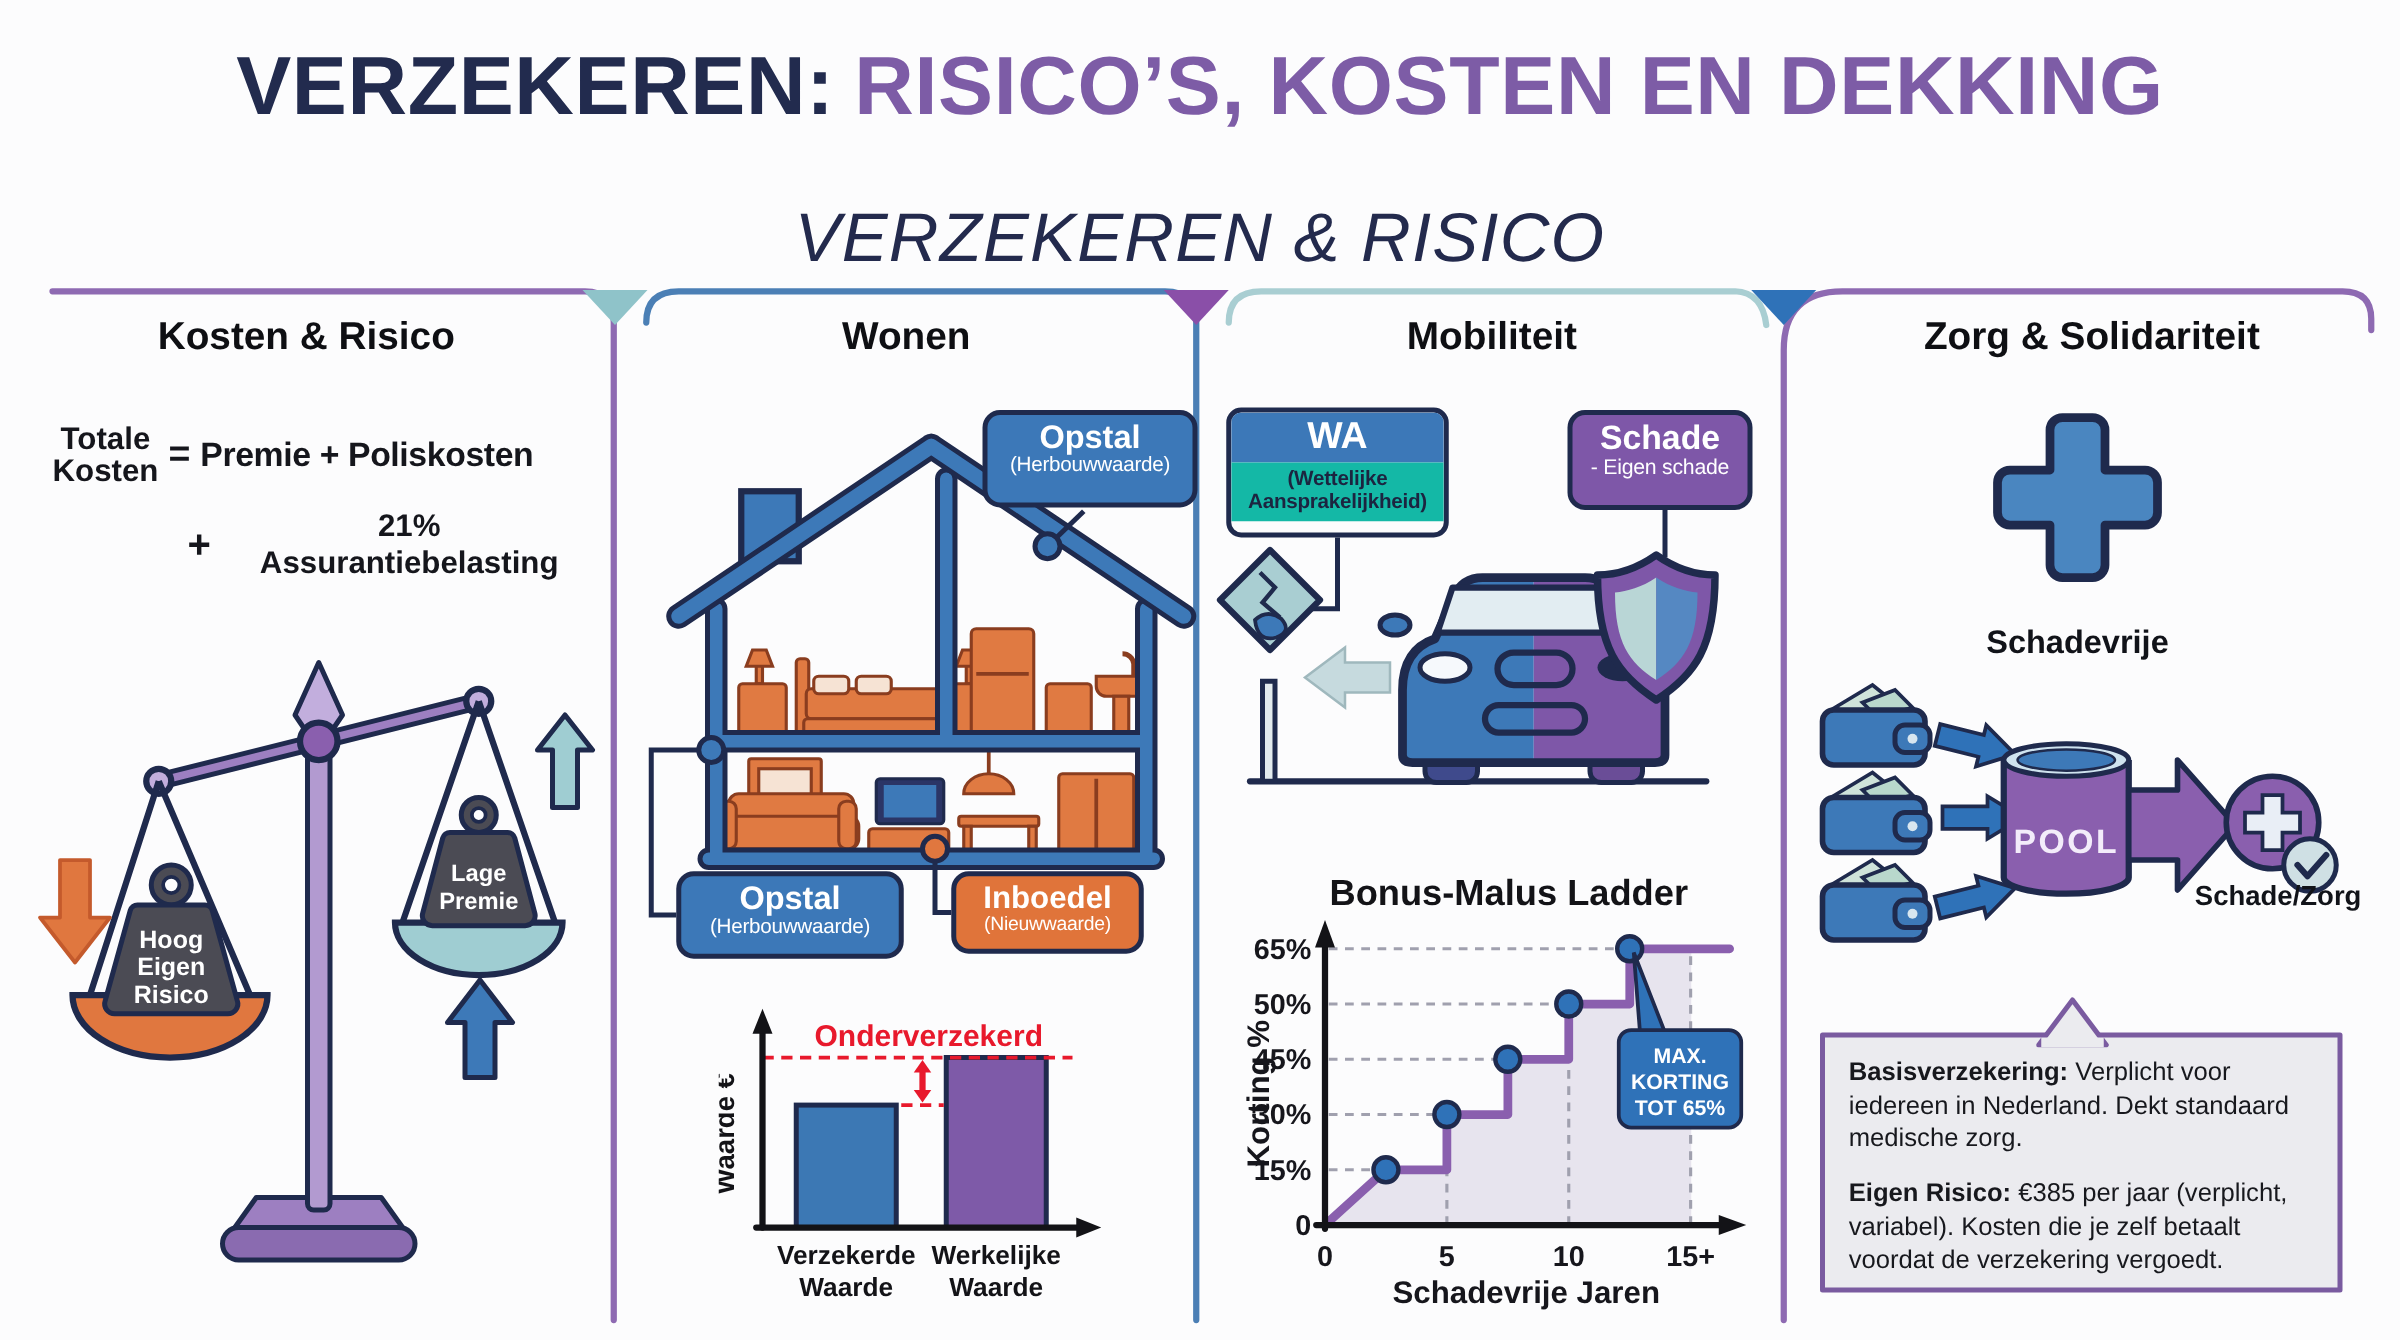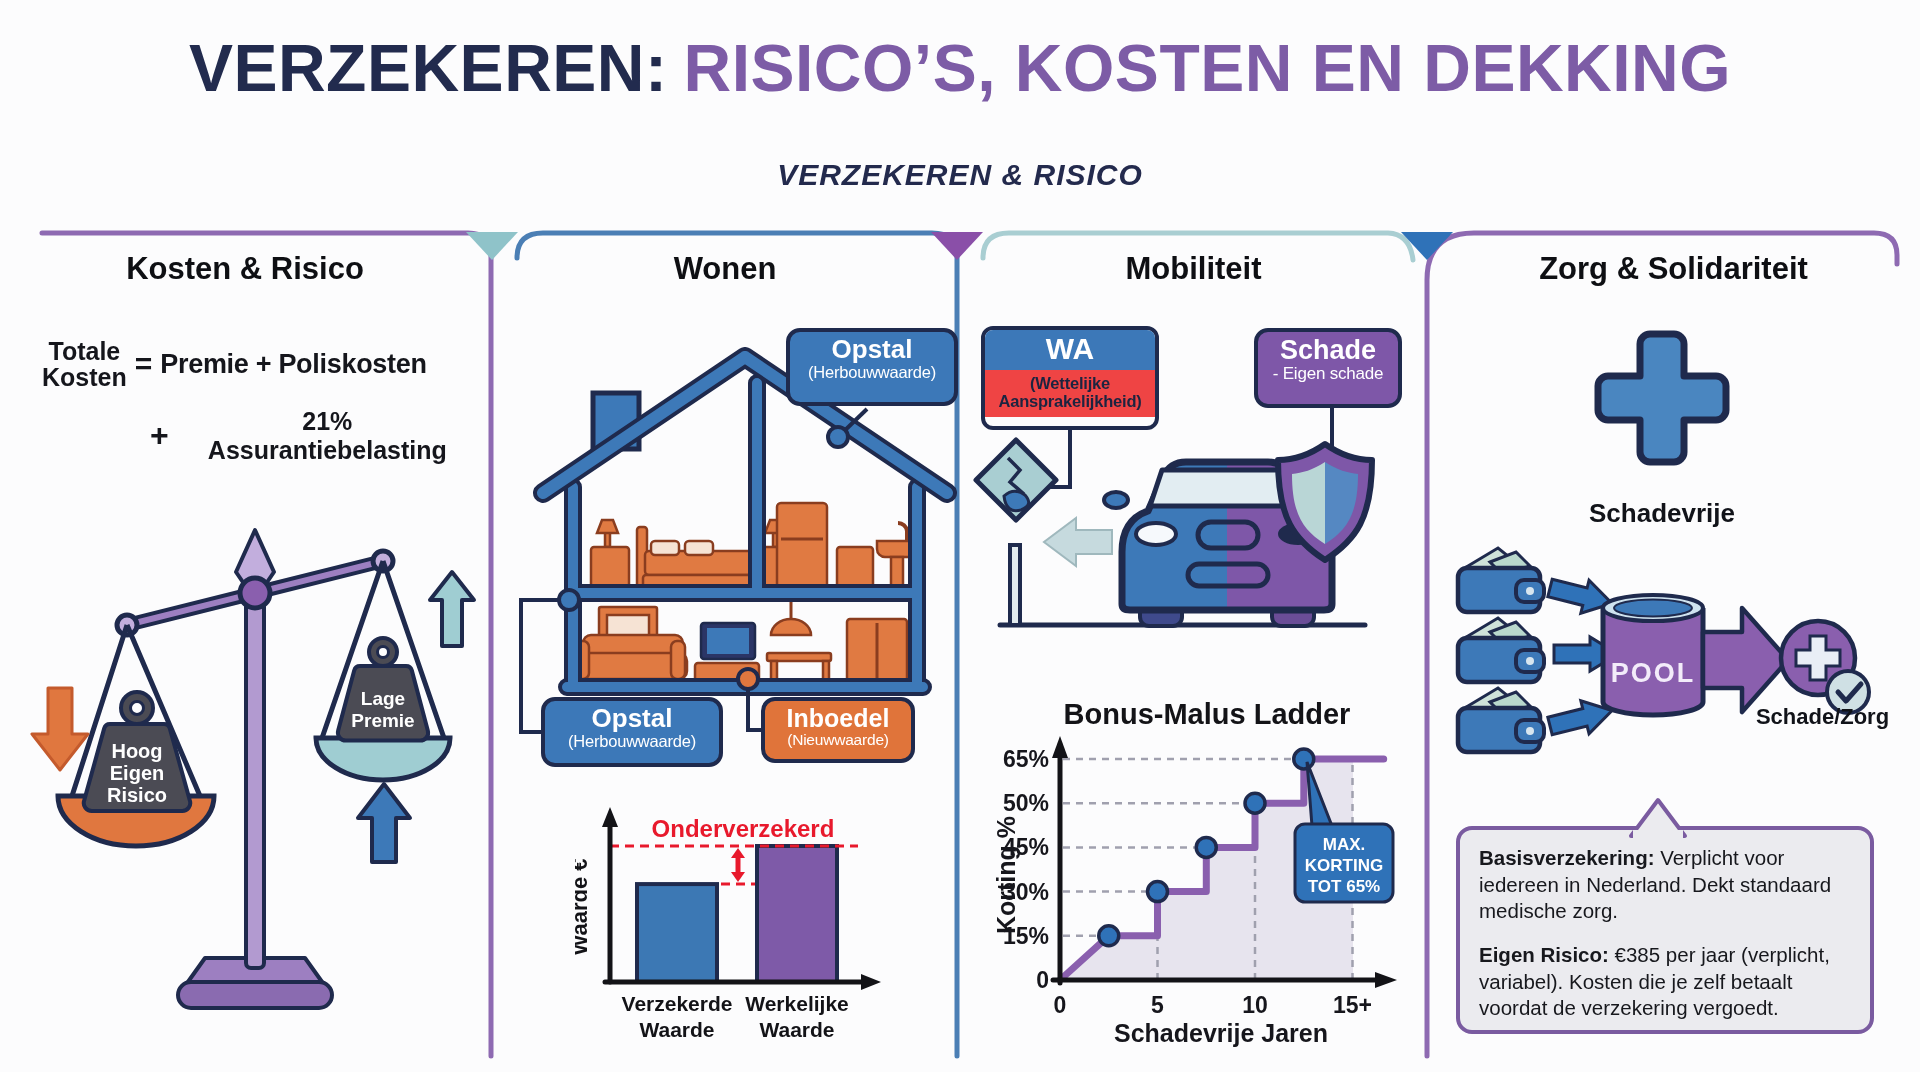--- a/index.html
+++ b/index.html
@@ -3,21 +3,21 @@
 <meta charset="utf-8">
 <style>
   html,body{margin:0;padding:0;background:#fff}
   .canvas{position:relative;width:1920px;height:1072px;background:#fcfcfd;overflow:hidden;
           font-family:"Liberation Sans","DejaVu Sans",sans-serif;color:#15161c}
   .abs{position:absolute}
   .title{left:0;top:30px;width:100%;text-align:center;font-size:66px;font-weight:800;
          letter-spacing:0.5px;color:#222b4e;white-space:nowrap}
   .title .t-dark{margin-right:16px}
   .title .t-accent{color:#7d5ca6}
-  .subtitle{left:0;top:158px;width:100%;text-align:center;font-size:30px;font-weight:700;
+  .subtitle{left:0;top:158px;width:100%;text-align:center;font-size:55px;font-weight:400;
             font-style:italic;color:#232a4d;letter-spacing:1px}
   .col-header{top:251px;text-align:center;font-size:31px;font-weight:800;color:#0e0f13}
   .ch1{left:0;width:490px}.ch2{left:490px;width:470px}.ch3{left:960px;width:467px}.ch4{left:1427px;width:493px}
 
   
   .f-row1{left:42px;top:338px;width:436px;display:flex;align-items:center;gap:8px}
   .f-lhs{font-size:25px;font-weight:800;line-height:1.05;text-align:center}
   .f-eq{font-size:30px;font-weight:800}
   .f-rhs{font-size:27px;font-weight:800;letter-spacing:-0.3px}
   .f-row2{left:150px;top:407px;width:330px;display:flex;align-items:center;gap:6px}
@@ -25,30 +25,30 @@
   .f-tax{flex:1;text-align:center;font-size:25px;font-weight:800;line-height:1.15}
 
   
   .badge{position:absolute;border:4px solid #1f2a4d;border-radius:14px;color:#fff;
          text-align:center;box-sizing:border-box}
   .badge .b-title{font-weight:800;font-size:26px;line-height:1.12;margin-top:3px}
   .badge .b-sub{font-weight:400;font-size:16.5px;line-height:1.05;letter-spacing:-0.2px}
   .bg-blue{background:#3c78b8}.bg-orange{background:#e0743a}.bg-purple{background:#7e57a8}
   .wa{overflow:hidden;border-radius:12px;padding:0}
   .wa-top{background:#3c78b8;color:#fff;font-size:30px;font-weight:800;padding:2px 0 4px}
-  .wa-bot{background:#ef4444;color:#1c2440;font-size:16.5px;font-weight:800;line-height:1.12;
+  .wa-bot{background:#14b8a6;color:#1c2440;font-size:16.5px;font-weight:800;line-height:1.12;
           padding:4px 2px 6px;letter-spacing:-0.2px}
 
   .label{position:absolute;text-align:center;font-weight:800;color:#111319}
   .solidariteit{left:1512px;top:498px;width:300px;font-size:26px}
   .schadezorg{left:1745px;top:704px;width:155px;font-size:22px}
 
   
   .info{left:1456px;top:826px;width:418px;height:208px;background:#ebebef;border:4px solid #7a5ba0;
-        border-radius:16px;box-sizing:border-box;padding:15px 19px;font-size:20.5px;line-height:1.3;color:#17181d}
+        border-radius:2px;box-sizing:border-box;padding:15px 19px;font-size:20.5px;line-height:1.3;color:#17181d}
   .info p{margin:0 0 17px}
   .info b{font-weight:800}
 
   
   .div-line{fill:none;stroke-width:5;stroke-linecap:round}
   .div-purple{stroke:#8e6ab2}.div-blue{stroke:#4b7fb5}.div-teal{stroke:#a9ced2}
   .tri-teal{fill:#8fc3c9}.tri-purple2{fill:#8a4fa8}.tri-blue{fill:#2f72b8}
 
   
   text{font-family:"Liberation Sans","DejaVu Sans",sans-serif}

